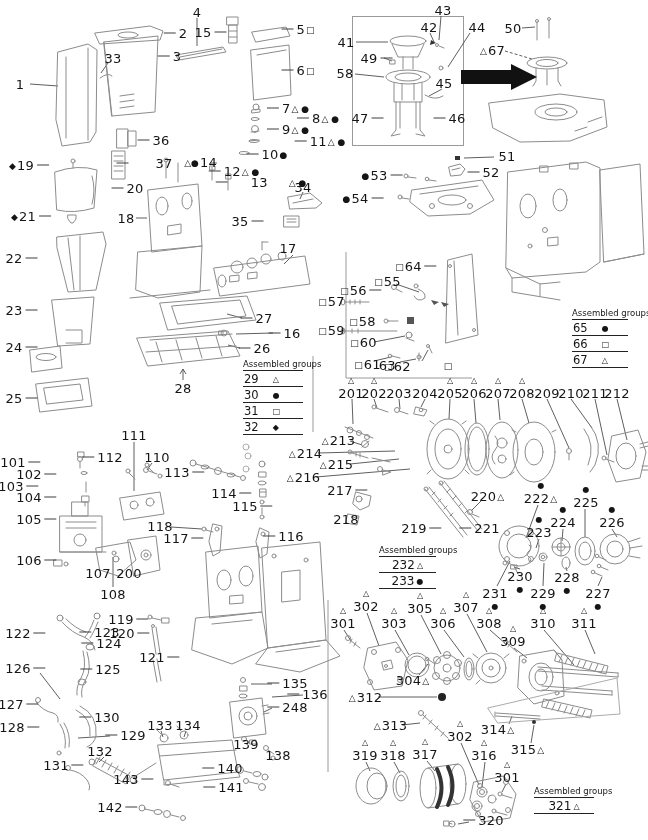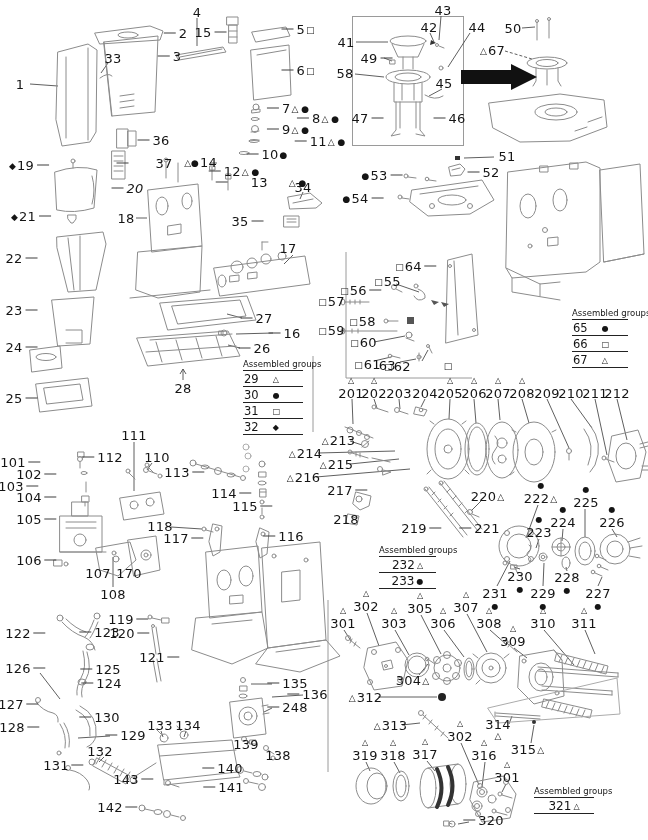--- a/index.html
+++ b/index.html
@@ -470,21 +470,21 @@
       </div>
       <div class="co" style="left: 143px; top: 163px; gap: 24px;">
         <i class="dsh"></i>
         <span class="num">37</span>
       </div>
       <div class="co" style="left: 30px; top: 165px;">
         <span class="sym">◆</span>
         <span class="num">19</span>
         <i class="dsh"></i>
       </div>
-      <div class="co" style="left: 126px; top: 188px; font-style: italic;">
+      <div class="co" style="left: 126px; top: 188px;">
         <i class="dsh"></i>
         <span class="num">20</span>
       </div>
       <div class="co" style="left: 32px; top: 216px;">
         <span class="sym">◆</span>
         <span class="num">21</span>
         <i class="dsh"></i>
       </div>
       <div class="co" style="left: 23px; top: 258px;">
         <span class="num">22</span>
@@ -782,21 +782,21 @@
         <span class="num">106</span>
         <i class="dsh"></i>
       </div>
       <div class="co" style="left: 98px; top: 573px;">
         <span class="num">107</span>
       </div>
       <div class="co" style="left: 113px; top: 594px;">
         <span class="num">108</span>
       </div>
       <div class="co" style="left: 129px; top: 573px;">
-        <span class="num">170</span>
+        <span class="num">200</span>
       </div>
       <div class="co" style="left: 157px; top: 457px;">
         <span class="num">110</span>
       </div>
       <div class="co" style="left: 134px; top: 435px;">
         <span class="num">111</span>
       </div>
       <div class="co" style="left: 101px; top: 457px;">
         <i class="dsh"></i>
         <span class="num">112</span>
@@ -837,21 +837,21 @@
         <i class="dsh"></i>
       </div>
       <div class="co" style="left: 27px; top: 633px;">
         <span class="num">122</span>
         <i class="dsh"></i>
       </div>
       <div class="co" style="left: 98px; top: 632px;">
         <i class="dsh"></i>
         <span class="num">123</span>
       </div>
-      <div class="co" style="left: 100px; top: 643px; margin-top: 40px;">
+      <div class="co" style="left: 100px; top: 643px;">
         <i class="dsh"></i>
         <span class="num">124</span>
       </div>
       <div class="co" style="left: 99px; top: 669px;">
         <i class="dsh"></i>
         <span class="num">125</span>
       </div>
       <div class="co" style="left: 27px; top: 668px;">
         <span class="num">126</span>
         <i class="dsh"></i>
@@ -964,21 +964,21 @@
         <span class="mk a">△</span>
       </div>
       <div class="co" style="left: 365px; top: 697px;">
         <span class="sym">△</span>
         <span class="num">312</span>
       </div>
       <div class="co" style="left: 390px; top: 725px;">
         <span class="sym">△</span>
         <span class="num">313</span>
       </div>
-      <div class="co" style="left: 498px; top: 729px; flex-direction: column;">
+      <div class="co" style="left: 498px; top: 729px;">
         <span class="num">314</span>
         <span class="sym">△</span>
       </div>
       <div class="co" style="left: 528px; top: 749px;">
         <span class="num">315</span>
         <span class="sym">△</span>
       </div>
       <div class="co" style="left: 365px; top: 755px;">
         <span class="num">319</span>
         <span class="mk a">△</span>

